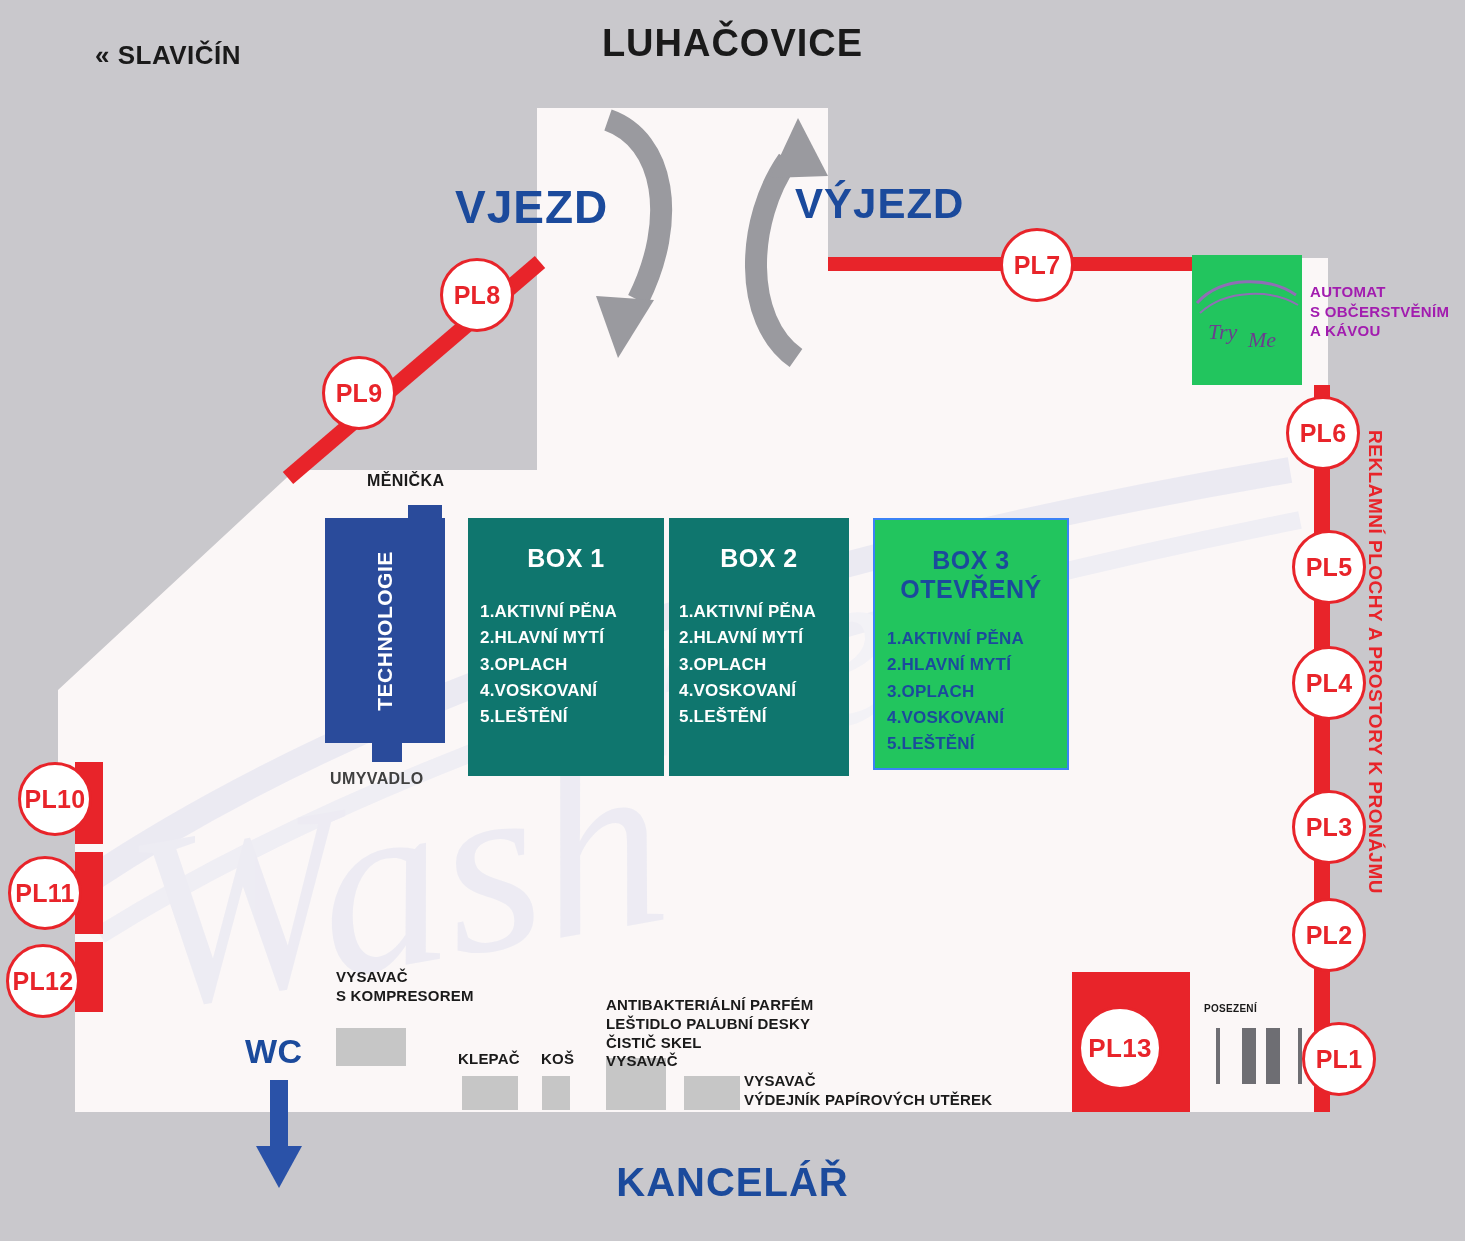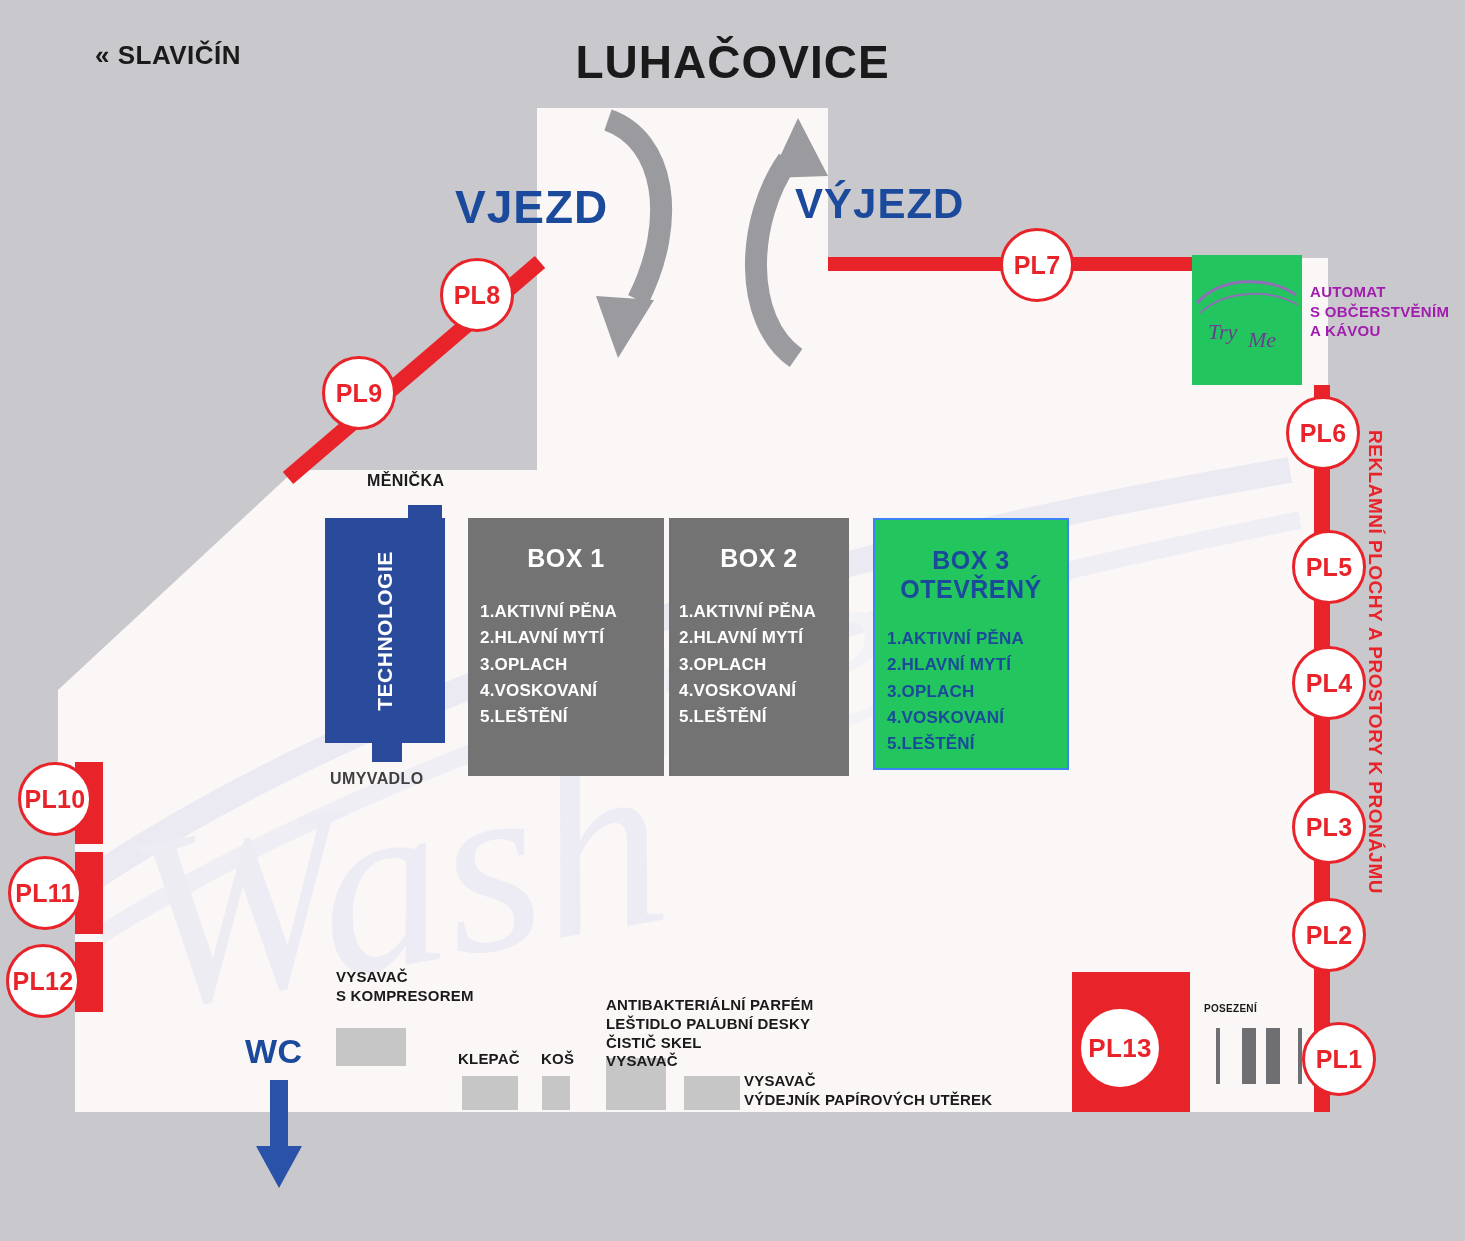--- a/index.html
+++ b/index.html
@@ -18,23 +18,22 @@
     overflow: hidden;
   }
 
   
   .abs { position: absolute; }
 
   
   #title-luhacovice {
     left: 0; top: 22px; width: 1465px;
     text-align: center;
-    font-size: 46px; font-weight: bold; letter-spacing: 1px;
+    font-size: 38px; font-weight: bold; letter-spacing: 1px;
     color: #1a1a1a;
-    margin-top: 13px;
   }
   #label-slavicin {
     left: 95px; top: 40px;
     font-size: 26px; font-weight: bold; color: #1a1a1a;
     letter-spacing: .5px;
   }
   #label-uhersky {
     left: 1090px; top: 40px;
     font-size: 26px; font-weight: bold; color: #1a1a1a;
     letter-spacing: .5px;
@@ -53,21 +52,21 @@
   }
   #label-vyjezd {
     left: 795px; top: 180px;
     font-size: 42px; font-weight: bold; color: #1b4a9c;
     letter-spacing: 1px;
   }
 
   
   .box {
     position: absolute;
-    background: #737373;
+    background: #0f766e;
     color: #ffffff;
     box-sizing: border-box;
   }
   .box.open {
     background: #22c55e;
     color: #1b4a9c;
     border: 2px solid #3b82f6;
   }
   .box-title {
     text-align: center;
@@ -346,20 +345,21 @@
     <div class="posezeni-bar" style="position:absolute;left:22px;top:0;width:14px;height:56px"></div>
     <div class="posezeni-bar" style="position:absolute;left:46px;top:0;width:14px;height:56px"></div>
   </div>
 
   <div id="label-wc" class="abs">WC</div>
   <svg class="abs" style="left:248px;top:1080px;width:60px;height:110px" viewBox="0 0 60 110" xmlns="http://www.w3.org/2000/svg">
     <rect x="22" y="0" width="18" height="72" fill="#2a52a8"></rect>
     <polygon points="31,108 8,66 54,66" fill="#2a52a8"></polygon>
   </svg>
 
+  <div id="label-kancelar" class="abs">KANCELÁŘ</div>
 
   <div id="right-caption" class="abs">REKLAMNÍ PLOCHY A PROSTORY K PRONÁJMU</div>
 
   <div class="pl" style="left:1302px;top:1022px">PL1</div>
   <div class="pl" style="left:1292px;top:898px">PL2</div>
   <div class="pl" style="left:1292px;top:790px">PL3</div>
   <div class="pl" style="left:1292px;top:646px">PL4</div>
   <div class="pl" style="left:1292px;top:530px">PL5</div>
   <div class="pl" style="left:1286px;top:396px">PL6</div>
   <div class="pl" style="left:1000px;top:228px">PL7</div>

